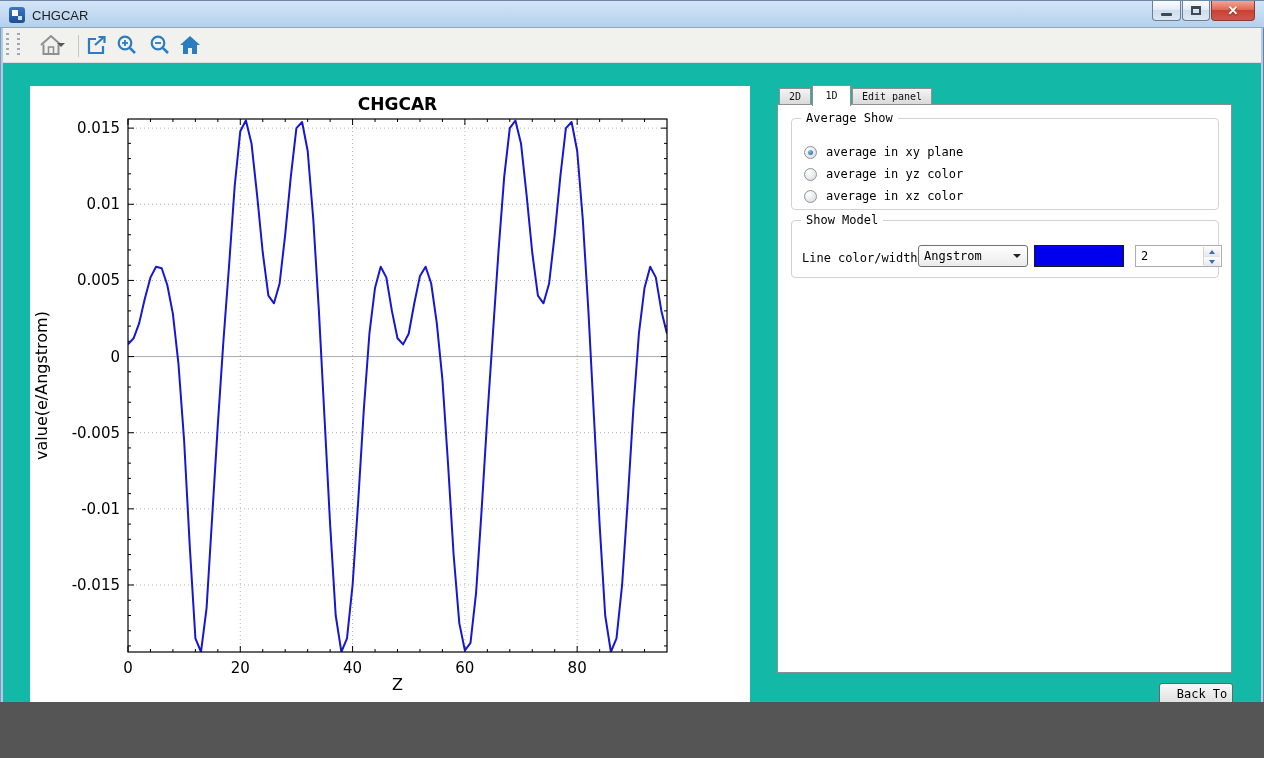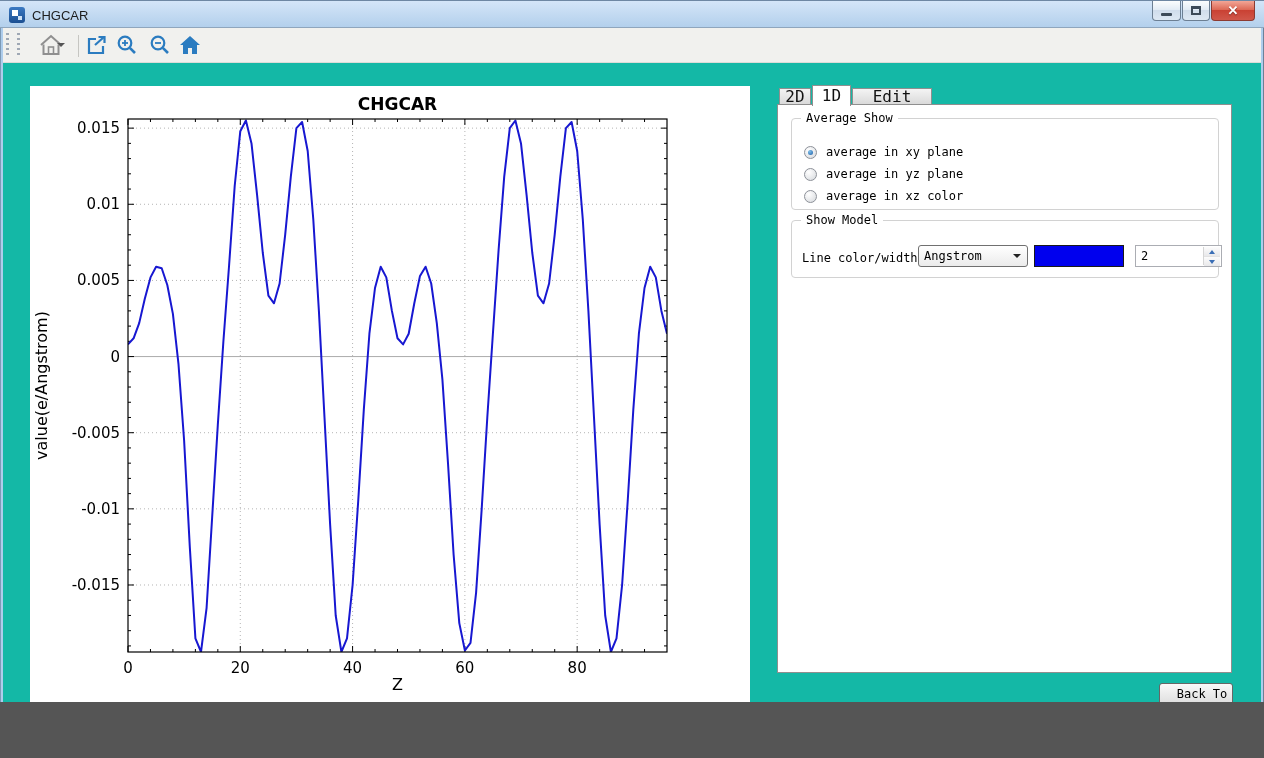--- a/index.html
+++ b/index.html
@@ -37,21 +37,21 @@
   .grip{position:absolute;top:5px;width:3px;height:25px;
     background:repeating-linear-gradient(180deg,#9fa8b4 0 2px,transparent 2px 5px);}
   .tb-sep{position:absolute;left:77px;top:7px;width:1px;height:22px;background:#c6c6c2;}
   .tb-btn{position:absolute;top:4px;width:26px;height:26px;display:flex;align-items:center;justify-content:center;}
   .caret{position:absolute;left:56px;top:15px;width:0;height:0;border:4px solid transparent;border-top-color:#555;}
   
   .canvas{position:absolute;left:30px;top:86px;width:720px;height:618px;background:#ffffff;}
   
   .mono{font-family:"DejaVu Sans Mono","Liberation Mono",monospace;}
   .tab{position:absolute;box-sizing:border-box;border:1px solid #8f8f8f;text-align:center;
-    font-size:16px;color:#111;background:linear-gradient(#f4f4f4,#dadada);z-index:2;}
+    font-size:10px;color:#111;background:linear-gradient(#f4f4f4,#dadada);z-index:2;}
   .tab.t2d{left:779px;top:88px;width:32px;height:17px;line-height:16px;}
   .tab.t1d{left:812px;top:85px;width:39px;height:21px;line-height:20px;background:#fff;border-bottom:none;z-index:4;}
   .tab.tedit{left:852px;top:88px;width:80px;height:17px;line-height:16px;}
   .tabpage{position:absolute;left:777px;top:104px;width:455px;height:569px;background:#ffffff;
     box-sizing:border-box;border:1px solid #8f8f8f;z-index:3;}
   .groupbox{position:absolute;box-sizing:border-box;border:1px solid #d2d2d2;border-radius:4px;background:#fff;}
   .gb1{left:13px;top:13px;width:428px;height:92px;}
   .gb2{left:13px;top:115px;width:428px;height:58px;padding-left:16px;}
   .legend{position:absolute;left:9px;top:-8px;background:#fff;padding:0 5px;font-size:12px;color:#000;}
   .radio-row{position:absolute;left:12px;height:14px;display:flex;align-items:center;}
@@ -307,21 +307,21 @@
     <div class="groupbox gb1">
       <span class="legend mono">Average Show</span>
       <div class="radio-row" style="top:26px">
         <span class="radio sel">
             <span class="dot"></span>
           </span>
         <span class="radio-label mono">average in xy plane</span>
       </div>
       <div class="radio-row" style="top:48px">
         <span class="radio"></span>
-        <span class="radio-label mono">average in yz plane</span>
+        <span class="radio-label mono">average in yz color</span>
       </div>
       <div class="radio-row" style="top:70px">
         <span class="radio"></span>
         <span class="radio-label mono">average in xz color</span>
       </div>
     </div>
 
     <div class="groupbox gb2">
       <span class="legend mono">Show Model</span>
       <div class="sm-row">

